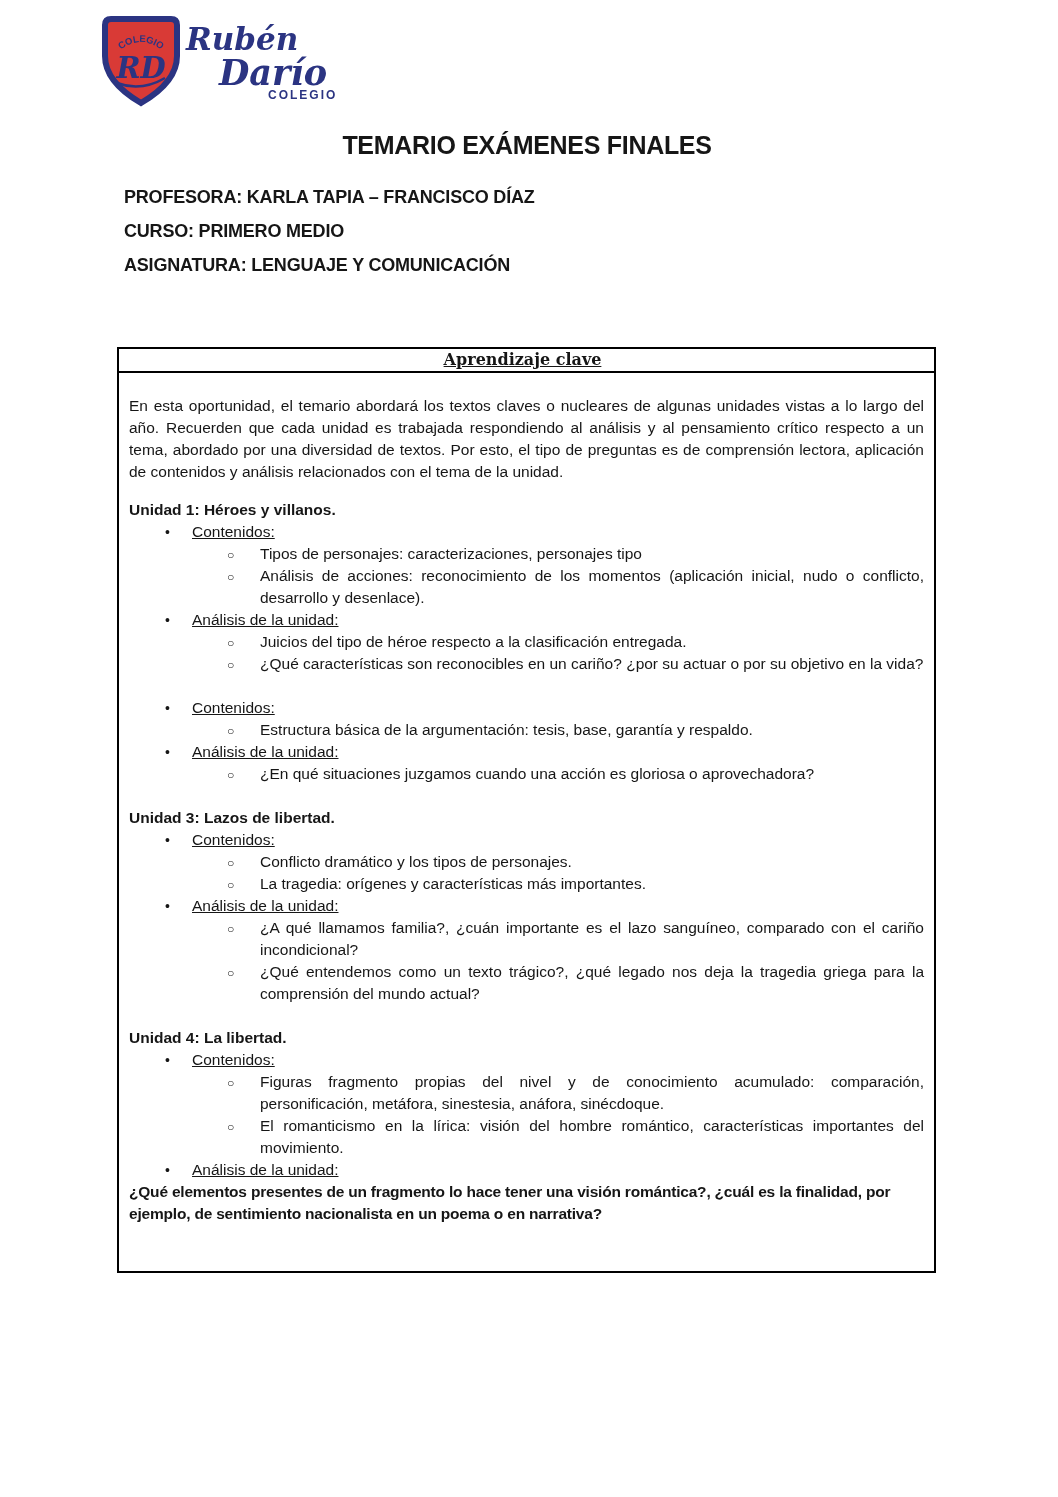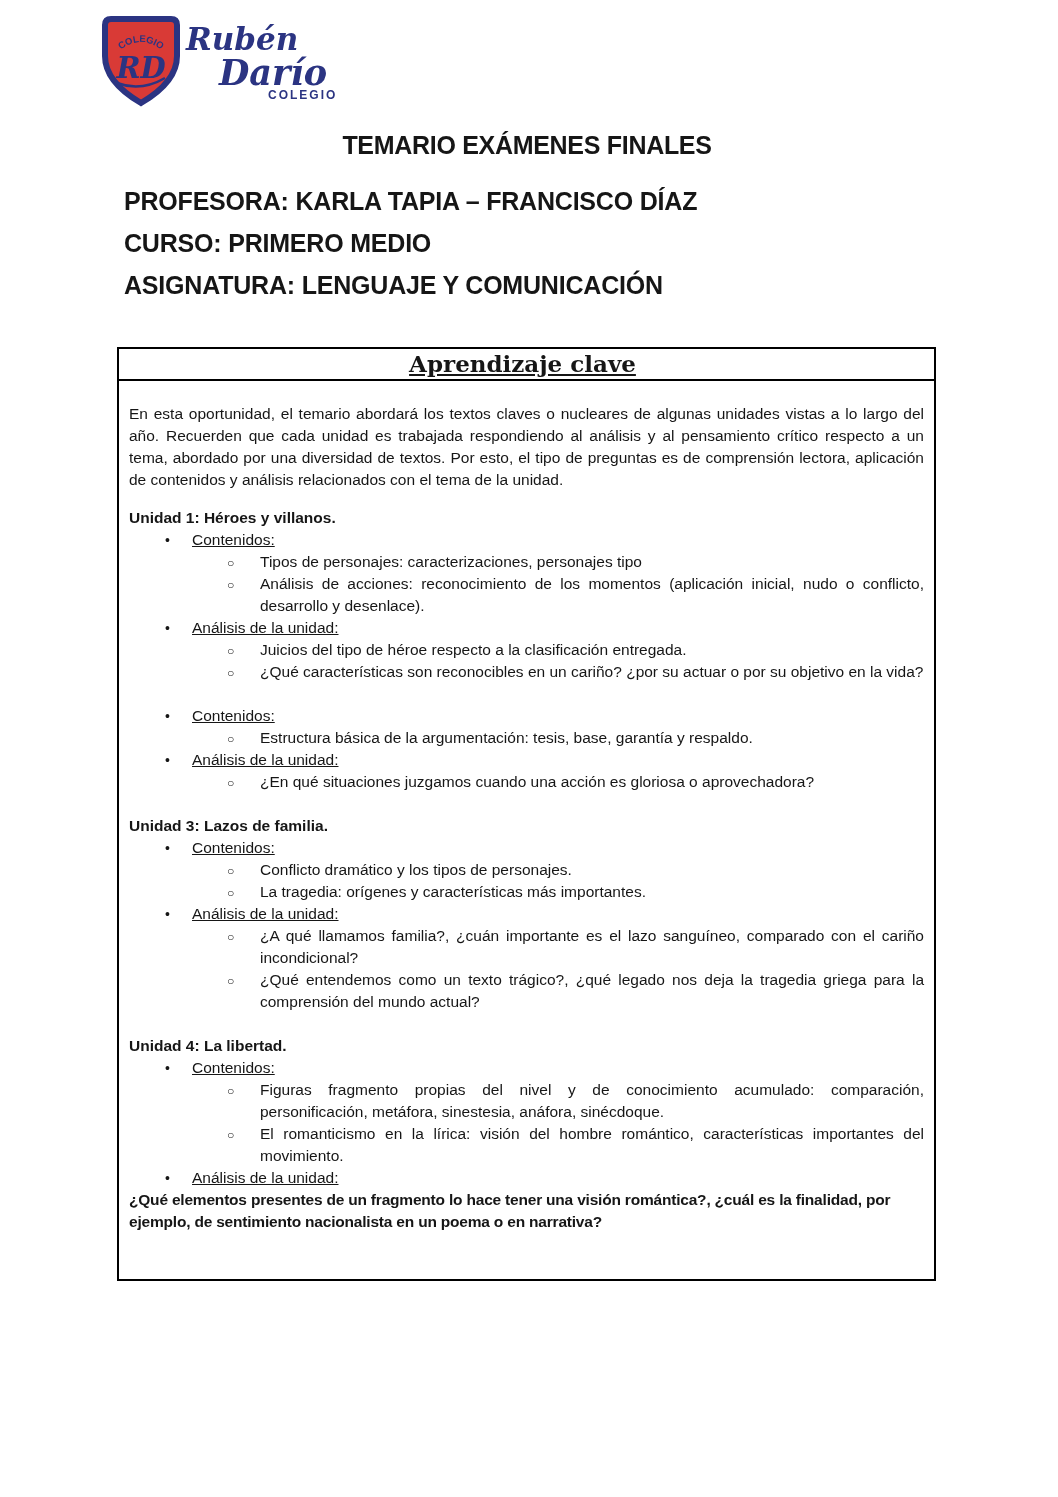--- a/index.html
+++ b/index.html
@@ -21,40 +21,40 @@
   .doc-title {
     position: absolute;
     left: 117px; top: 131px; width: 820px;
     text-align: center;
     font-size: 25px;
     font-weight: bold;
     letter-spacing: -0.3px;
   }
   .info-block { position: absolute; left: 124px; top: 187px; }
   .info-line {
-    font-size: 25px;
+    font-size: 18px;
     font-weight: bold;
     letter-spacing: -0.2px;
     margin-bottom: 13px;
     white-space: nowrap;
   }
 
   
   .key-box {
     position: absolute;
     left: 117px; top: 347px; width: 819px;
     border: 2px solid #000;
     background: #fff;
   }
   .key-box-header {
     border-bottom: 2px solid #000;
     text-align: center;
     padding: 1px 8px 2px 0;
     font-family: "DejaVu Serif", serif;
-    font-size: 23px;
+    font-size: 16px;
     font-weight: bold;
   }
   .key-box-header .hdr-txt { text-decoration: underline; }
 
   .key-box-body {
     padding: 22px 10px 6px 10px;
     font-size: 15.5px;
     line-height: 22px;
     min-height: 898px;
   }
@@ -130,21 +130,21 @@
             <div class="li2"><span class="b2">○</span><span class="itx">Juicios del tipo de héroe respecto a la clasificación entregada.</span></div>
             <div class="li2"><span class="b2">○</span><span class="itx">¿Qué características son reconocibles en un cariño? ¿por su actuar o por su objetivo en la vida?</span></div>
           </div>
           <div class="unit">
             <div class="li1"><span class="b1">•</span><span class="lbl">Contenidos:</span></div>
             <div class="li2"><span class="b2">○</span><span class="itx">Estructura básica de la argumentación: tesis, base, garantía y respaldo.</span></div>
             <div class="li1"><span class="b1">•</span><span class="lbl">Análisis de la unidad:</span></div>
             <div class="li2"><span class="b2">○</span><span class="itx">¿En qué situaciones juzgamos cuando una acción es gloriosa o aprovechadora?</span></div>
           </div>
           <div class="unit">
-            <div class="unit-title">Unidad 3: Lazos de familia.</div>
+            <div class="unit-title">Unidad 3: Lazos de libertad.</div>
             <div class="li1"><span class="b1">•</span><span class="lbl">Contenidos:</span></div>
             <div class="li2"><span class="b2">○</span><span class="itx">Conflicto dramático y los tipos de personajes.</span></div>
             <div class="li2"><span class="b2">○</span><span class="itx">La tragedia: orígenes y características más importantes.</span></div>
             <div class="li1"><span class="b1">•</span><span class="lbl">Análisis de la unidad:</span></div>
             <div class="li2"><span class="b2">○</span><span class="itx">¿A qué llamamos familia?, ¿cuán importante es el lazo sanguíneo, comparado con el cariño incondicional?</span></div>
             <div class="li2"><span class="b2">○</span><span class="itx">¿Qué entendemos como un texto trágico?, ¿qué legado nos deja la tragedia griega para la comprensión del mundo actual?</span></div>
           </div>
           <div class="unit">
             <div class="unit-title">Unidad 4: La libertad.</div>
             <div class="li1"><span class="b1">•</span><span class="lbl">Contenidos:</span></div>

